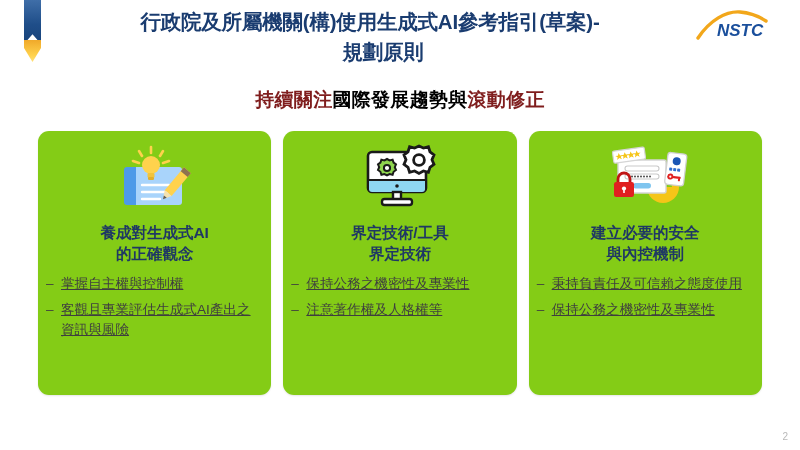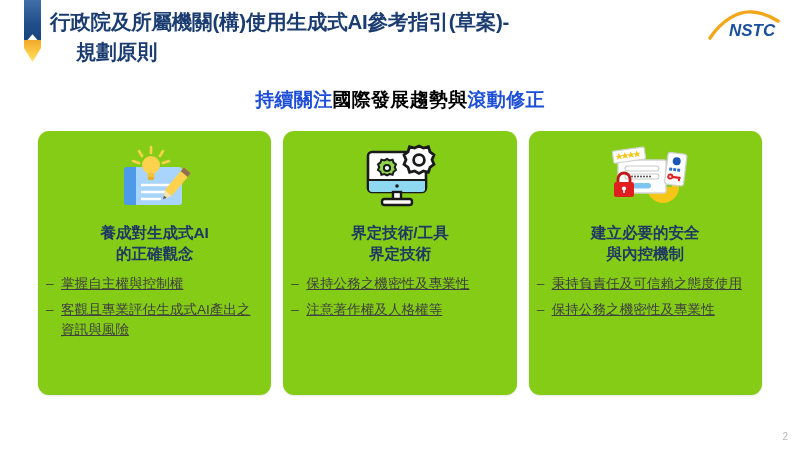--- a/index.html
+++ b/index.html
@@ -14,20 +14,21 @@
     overflow: hidden;
     position: relative;
   }
 
   
   .header {
     position: absolute;
     left: 0; top: 0;
     width: 800px;
     height: 78px;
+    text-align: center;
   }
   .accent-bar {
     position: absolute;
     left: 24px;
     top: 0;
     width: 17px;
     height: 62px;
   }
   .accent-blue {
     position: absolute;
@@ -58,40 +59,40 @@
     letter-spacing: -0.2px;
   }
   .page-title .line2 {
     display: block;
     padding-left: 26px;
   }
 
   
   .logo {
     position: absolute;
-    right: 8px;
+    right: 20px;
     top: 8px;
     width: 86px;
     height: 40px;
   }
   .logo svg { display: block; }
 
   
   .subtitle {
     position: absolute;
     left: 0;
     top: 87px;
     width: 800px;
     text-align: center;
     font-size: 19px;
     font-weight: bold;
     color: #000000;
     letter-spacing: 0.3px;
   }
-  .subtitle .hl { color: #1d4ed8; }
+  .subtitle .hl { color: #7f1d1d; }
 
   
   .cards {
     position: absolute;
     left: 38px;
     top: 131px;
     width: 724px;
     height: 264px;
     display: flex;
     gap: 12px;

